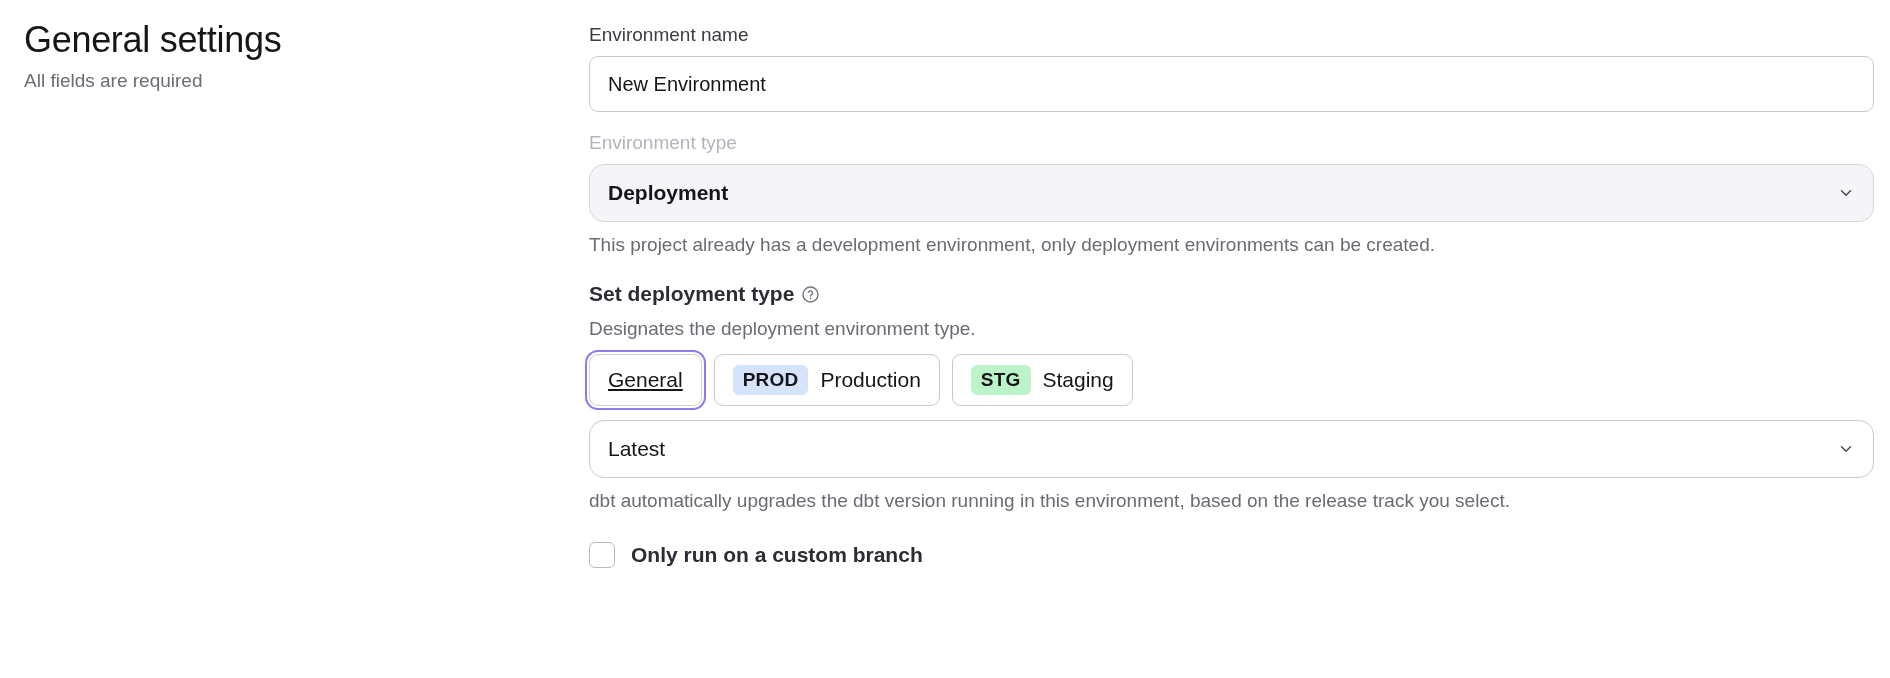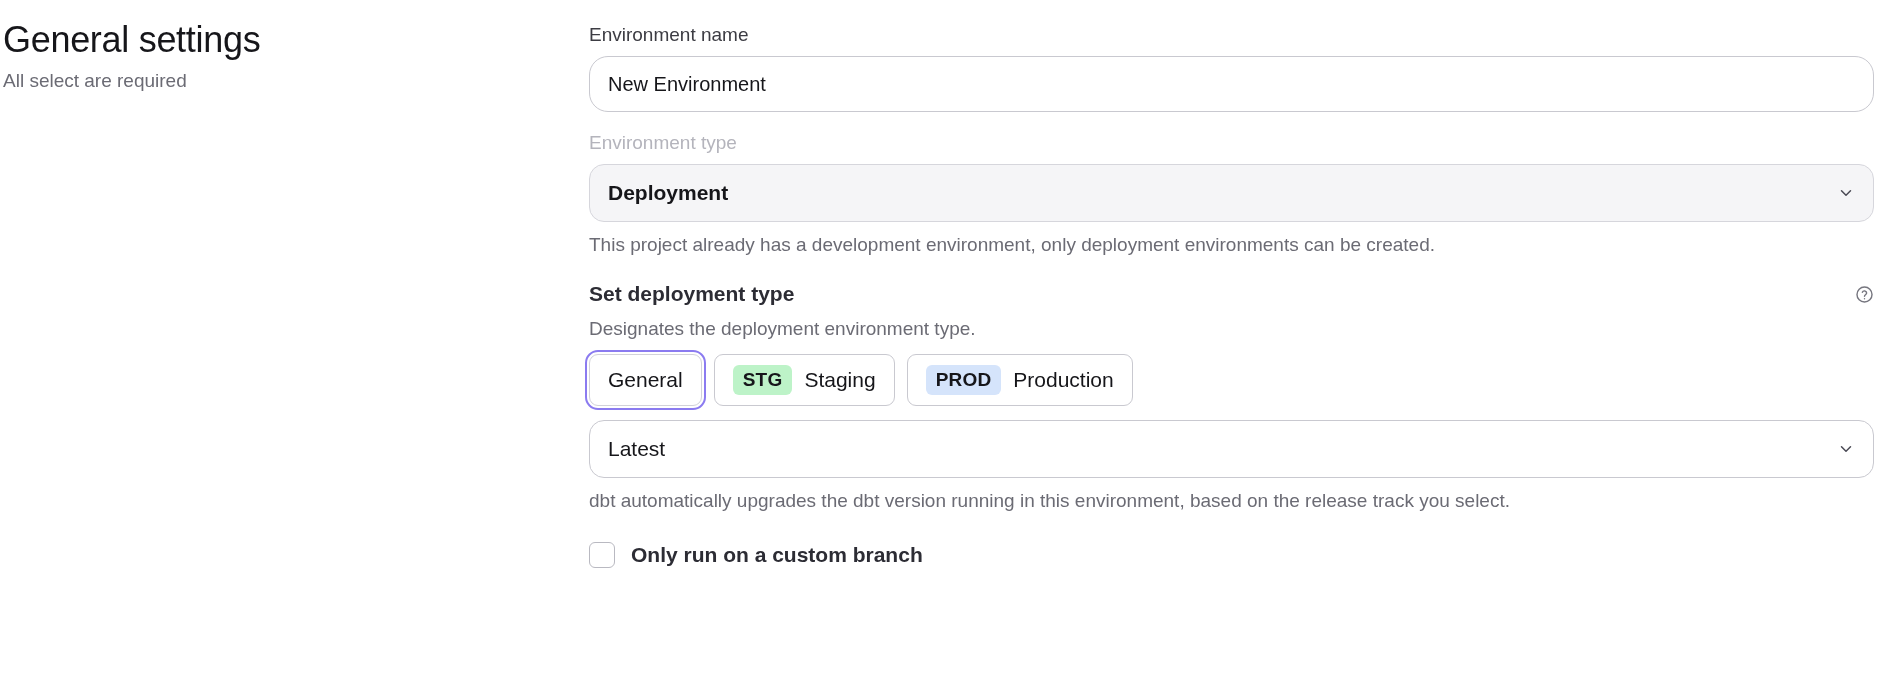--- a/index.html
+++ b/index.html
@@ -19,21 +19,21 @@
     position: relative;
     width: 1890px;
     height: 678px;
     box-sizing: border-box;
     padding: 0;
   }
 
   
   .left-col {
     position: absolute;
-    left: 3px;
+    left: 24px;
     top: 18px;
     width: 500px;
   }
   .page-title {
     font-size: 36px;
     line-height: 44px;
     font-weight: 400;
     color: #16161a;
     letter-spacing: -0.3px;
     margin: 0;
@@ -61,21 +61,21 @@
   }
   .field-label.muted {
     color: #b4b4bc;
   }
 
   .text-input {
     box-sizing: border-box;
     width: 100%;
     height: 56px;
     border: 1px solid #c9c9d0;
-    border-radius: 19px;
+    border-radius: 9px;
     background: #ffffff;
     display: flex;
     align-items: center;
     padding: 12px 18px;
     font-size: 20px;
     color: #16161a;
   }
 
   .select-box {
     box-sizing: border-box;
@@ -113,21 +113,20 @@
 
   .section-heading {
     display: flex;
     align-items: center;
     gap: 7px;
     font-size: 21px;
     line-height: 28px;
     font-weight: 700;
     color: #2c2c34;
     margin-top: 22px;
-    justify-content: space-between;
   }
   .info-icon {
     width: 19px;
     height: 19px;
     display: block;
     color: #76767f;
   }
 
   .sub-help {
     font-size: 19px;
@@ -155,20 +154,21 @@
     padding: 0 18px;
     font-size: 21px;
     color: #16161a;
     cursor: pointer;
   }
   .type-btn.focused {
     border-color: #d2d2da;
     outline: 2px solid #8b7bf0;
     outline-offset: 2px;
     border-radius: 9px;
+    text-decoration: underline;
   }
   .badge {
     display: inline-flex;
     align-items: center;
     justify-content: center;
     height: 30px;
     padding: 0 10px;
     border-radius: 6px;
     font-size: 19px;
     font-weight: 700;
@@ -204,21 +204,21 @@
   .mt18 { margin-top: 18px; }
   .mt14 { margin-top: 14px; }
 </style>
 </head>
 <body>
 
 <div class="page">
 
   <div class="left-col">
     <div class="page-title">General settings</div>
-    <div class="page-subtitle">All select are required</div>
+    <div class="page-subtitle">All fields are required</div>
   </div>
 
   <div class="form-col">
 
     <div>
       <div class="field-label">Environment name</div>
       <div class="text-input">
         <span>New Environment</span>
       </div>
     </div>
@@ -243,26 +243,26 @@
           <circle cx="12" cy="17.4" r="0.9" fill="currentColor" stroke="none"></circle>
         </svg>
       </div>
       <div class="sub-help">Designates the deployment environment type.</div>
 
       <div class="type-row">
         <div class="type-btn focused">
           <span>General</span>
         </div>
         <div class="type-btn">
+          <span class="badge badge-prod">PROD</span>
+          <span>Production</span>
+        </div>
+        <div class="type-btn">
           <span class="badge badge-stg">STG</span>
           <span>Staging</span>
-        </div>
-        <div class="type-btn">
-          <span class="badge badge-prod">PROD</span>
-          <span>Production</span>
         </div>
       </div>
     </div>
 
     <div class="mt14">
       <div class="select-box enabled" style="margin-top:10px;font-weight:400;">
         <span>Latest</span>
         <svg class="chev" viewBox="0 0 24 24" fill="none" stroke="currentColor" stroke-width="2" stroke-linecap="round" stroke-linejoin="round">
           <polyline points="6 9 12 15 18 9"></polyline>
         </svg>

